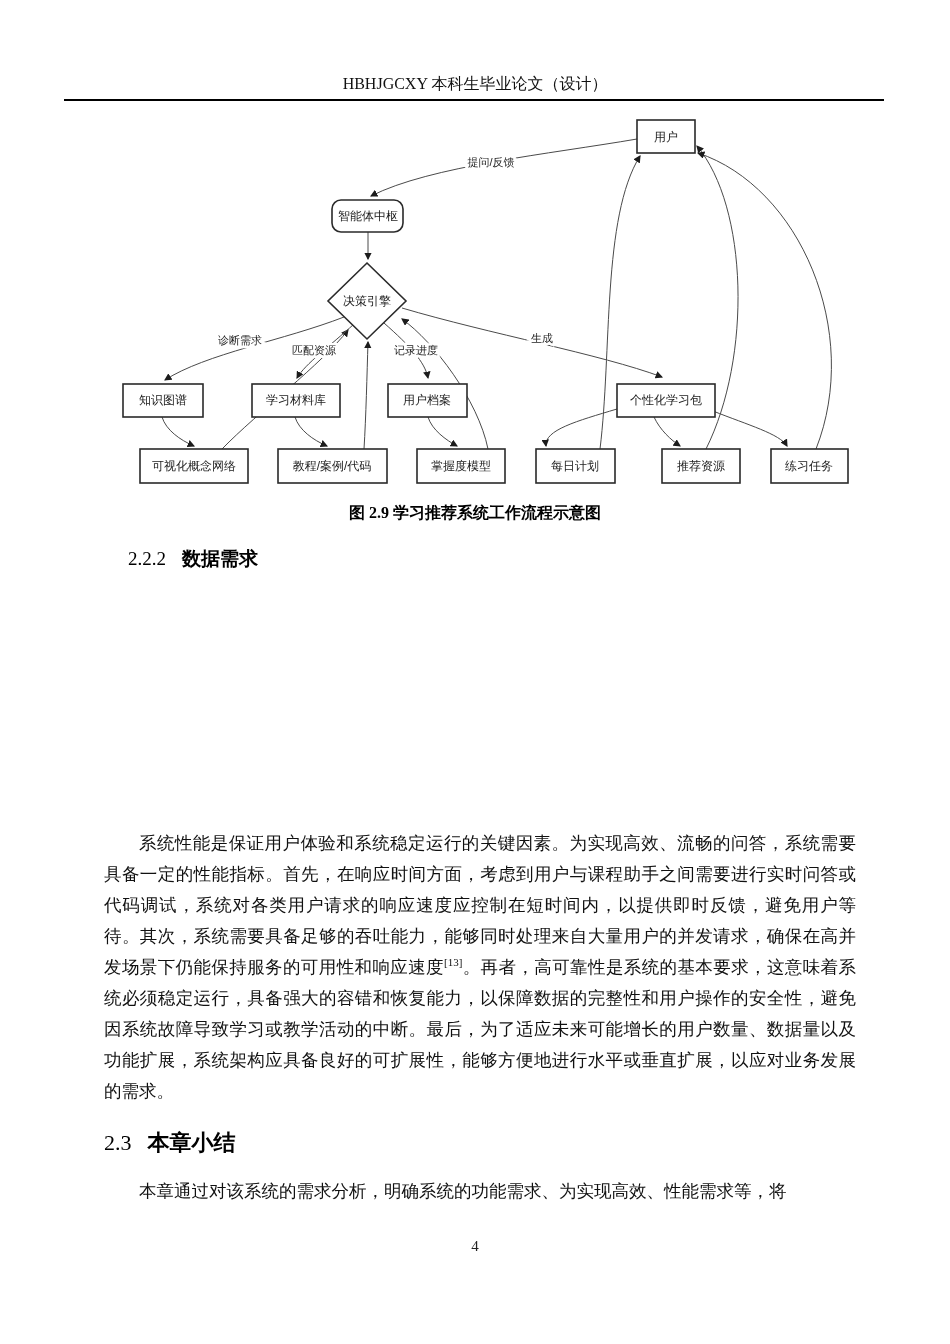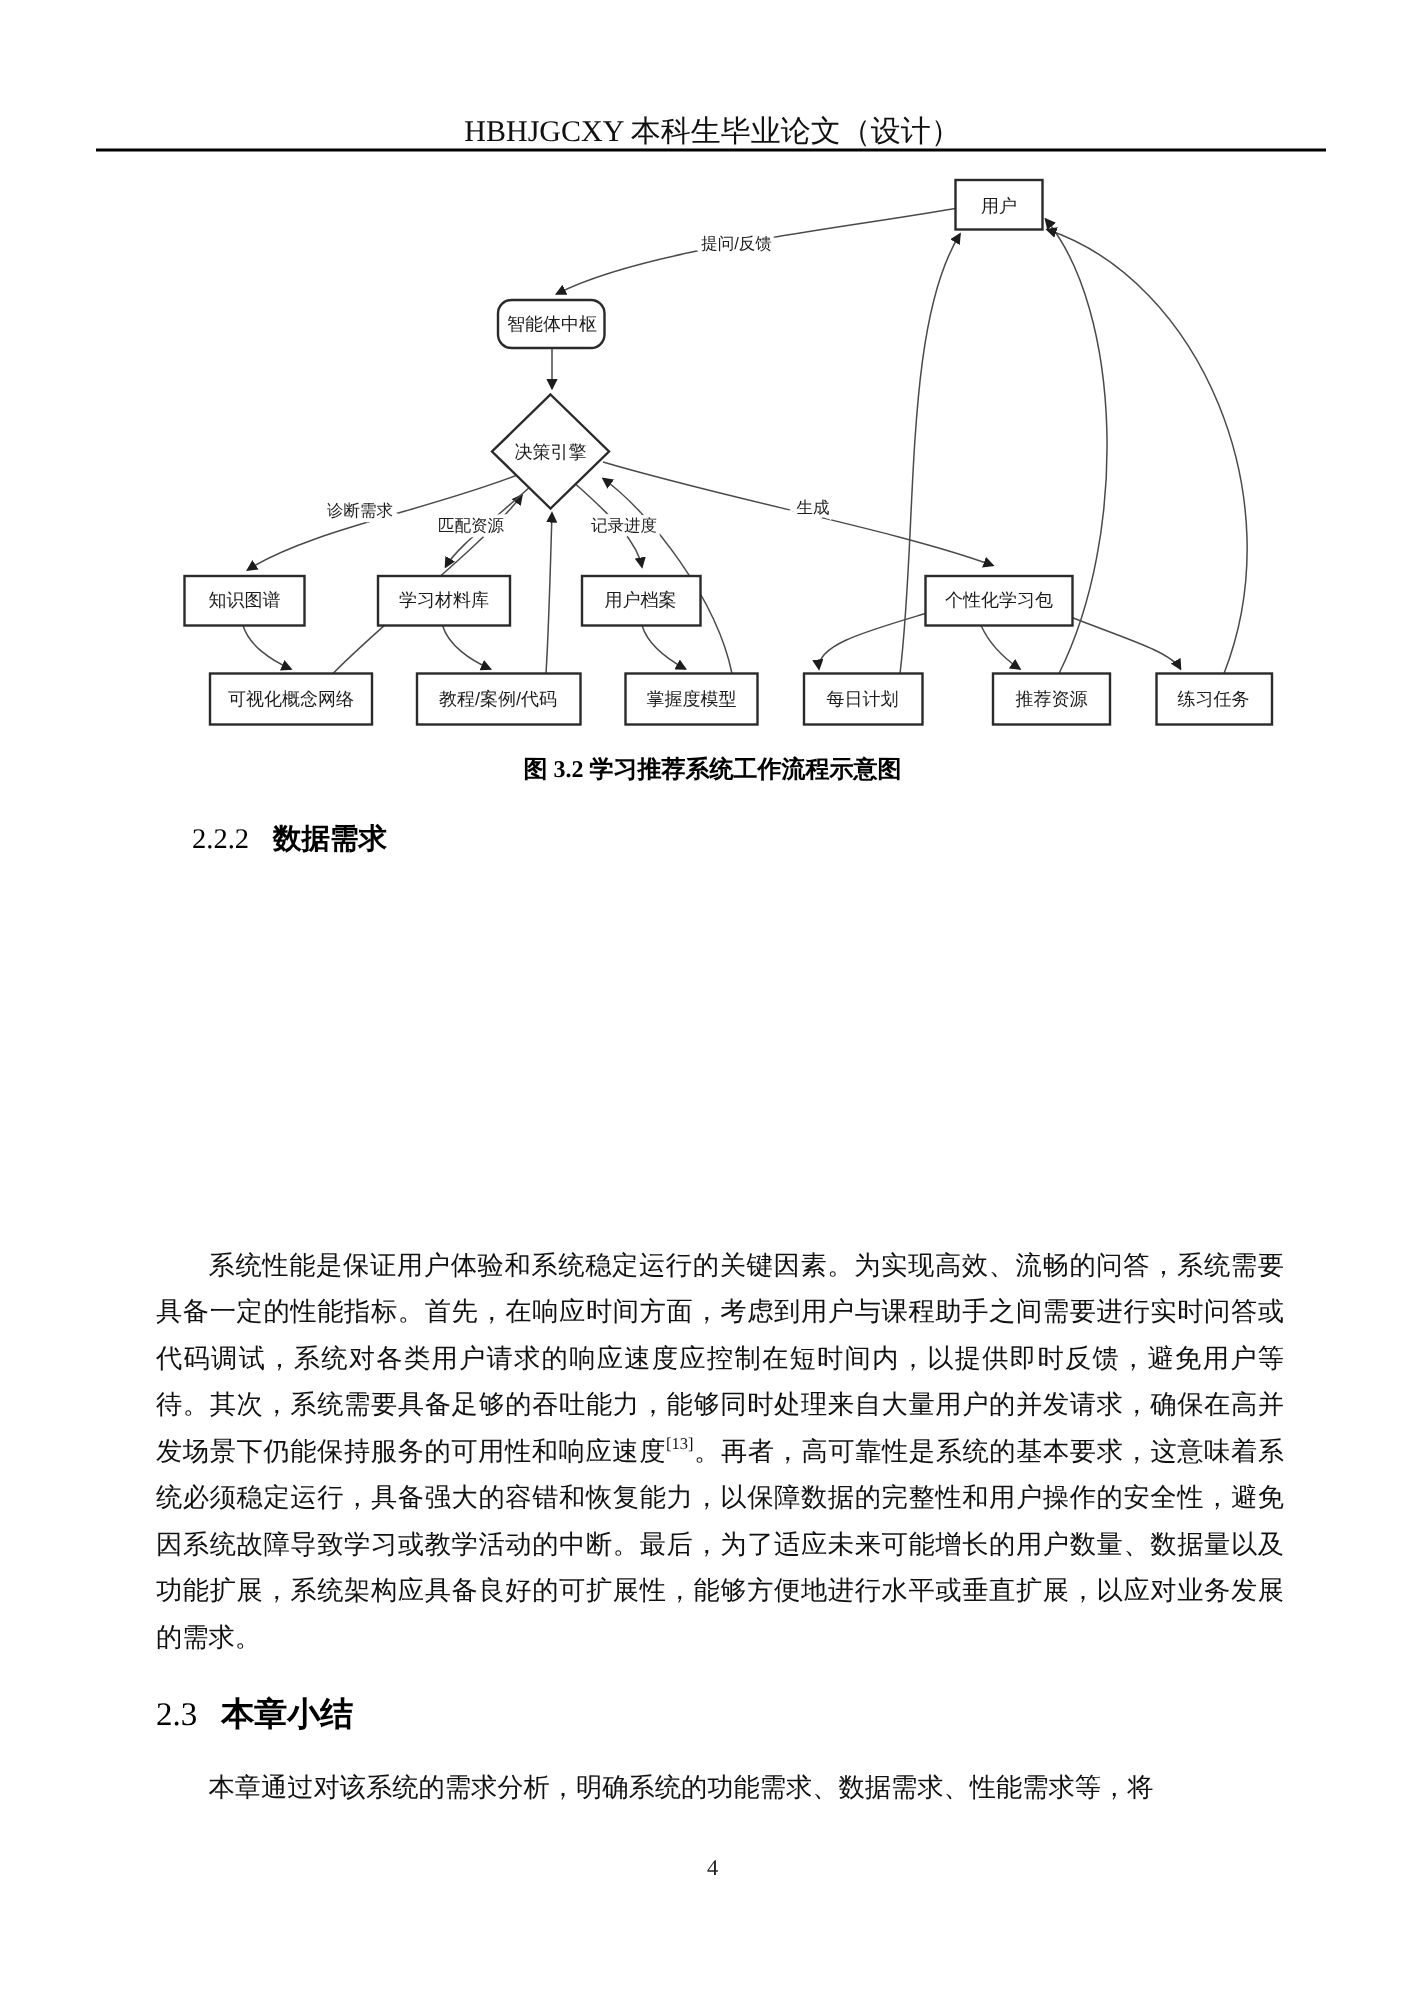--- a/index.html
+++ b/index.html
@@ -11,21 +11,21 @@
     background: #ffffff;
     font-family: "Liberation Serif", "DejaVu Serif", serif;
     color: #1a1a1a;
     overflow: hidden;
   }
   .header-title {
     position: absolute;
     top: 74px; left: 0;
     width: 100%;
     text-align: center;
-    font-size: 20px;
+    font-size: 16px;
     color: #111;
   }
   .header-rule {
     position: absolute;
     top: 99px; left: 64px;
     width: 820px; height: 2px;
     background: #000;
   }
   .diagram {
     position: absolute;
@@ -177,30 +177,30 @@
     <g>
       <rect class="node-box" x="662" y="337" width="78" height="34"></rect>
       <text class="node-label" x="701" y="355">推荐资源</text>
     </g>
     <g>
       <rect class="node-box" x="771" y="337" width="77" height="34"></rect>
       <text class="node-label" x="809" y="355">练习任务</text>
     </g>
   </svg>
 
-  <div class="figure-caption">图 3.2 学习推荐系统工作流程示意图</div>
+  <div class="figure-caption">图 2.9 学习推荐系统工作流程示意图</div>
 
   <div class="heading h3" style="top: 546px; margin-left: 24px;">
     <span class="h-num">2.2.2</span><span class="h-title">数据需求</span>
   </div>
 
   <div class="body-para" style="top: 800px; line-height: 31px; margin-top: 28px;">
     <span>系统性能是保证用户体验和系统稳定运行的关键因素。为实现高效、流畅的问答，系统需要具备一定的性能指标。首先，在响应时间方面，考虑到用户与课程助手之间需要进行实时问答或代码调试，系统对各类用户请求的响应速度应控制在短时间内，以提供即时反馈，避免用户等待。其次，系统需要具备足够的吞吐能力，能够同时处理来自大量用户的并发请求，确保在高并发场景下仍能保持服务的可用性和响应速度</span><span class="sup-ref">[13]</span><span>。再者，高可靠性是系统的基本要求，这意味着系统必须稳定运行，具备强大的容错和恢复能力，以保障数据的完整性和用户操作的安全性，避免因系统故障导致学习或教学活动的中断。最后，为了适应未来可能增长的用户数量、数据量以及功能扩展，系统架构应具备良好的可扩展性，能够方便地进行水平或垂直扩展，以应对业务发展的需求。</span>
   </div>
 
   <div class="heading h2" style="top: 1128px;">
     <span class="h-num">2.3</span><span class="h-title">本章小结</span>
   </div>
-  <div class="body-para" style="top: 1176px;">本章通过对该系统的需求分析，明确系统的功能需求、数据需求、性能需求等，将</div>
+  <div class="body-para" style="top: 1176px;">本章通过对该系统的需求分析，明确系统的功能需求、为实现高效、性能需求等，将</div>
 
   <div class="page-number">4</div>
 
 </div>
 
 </body></html>

